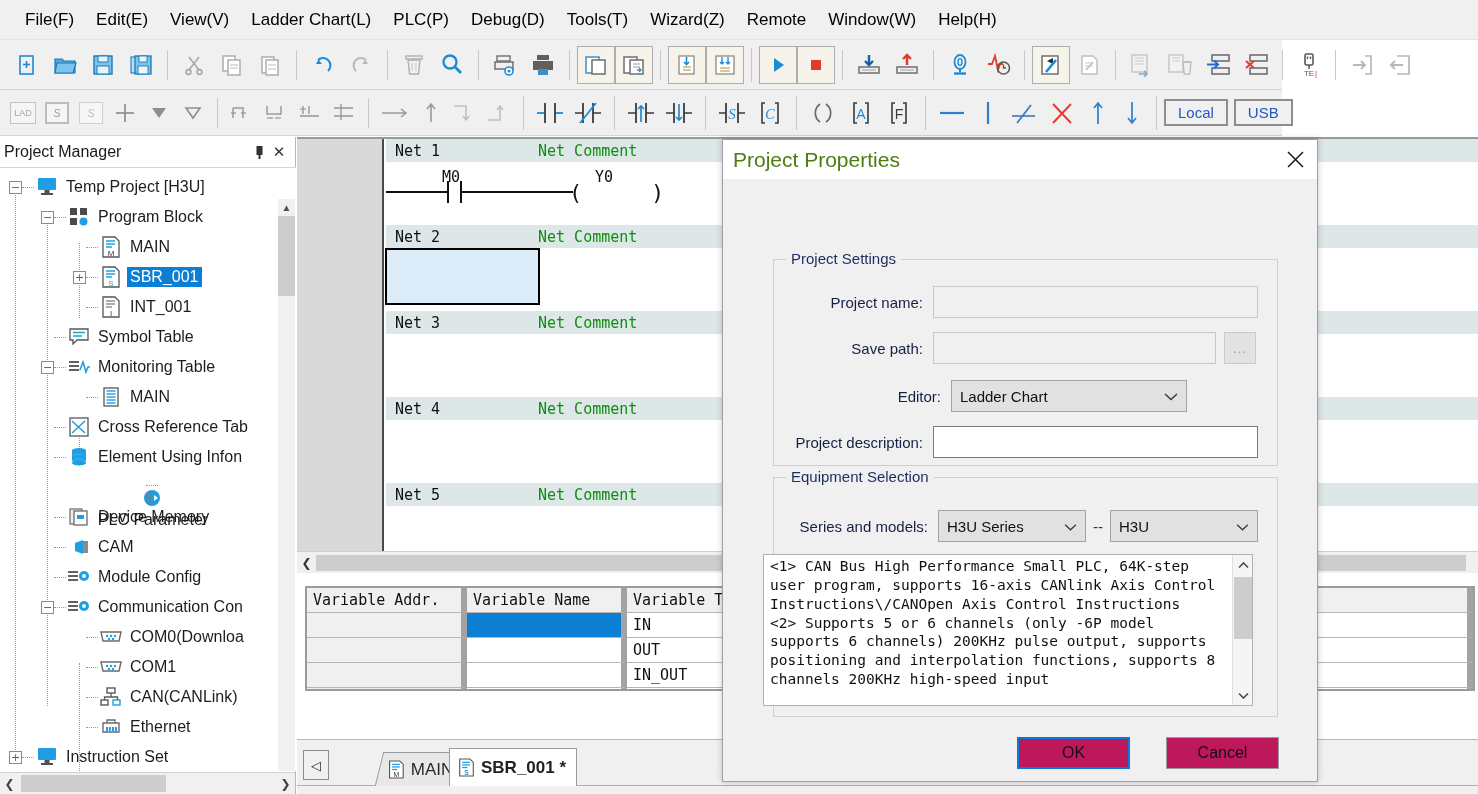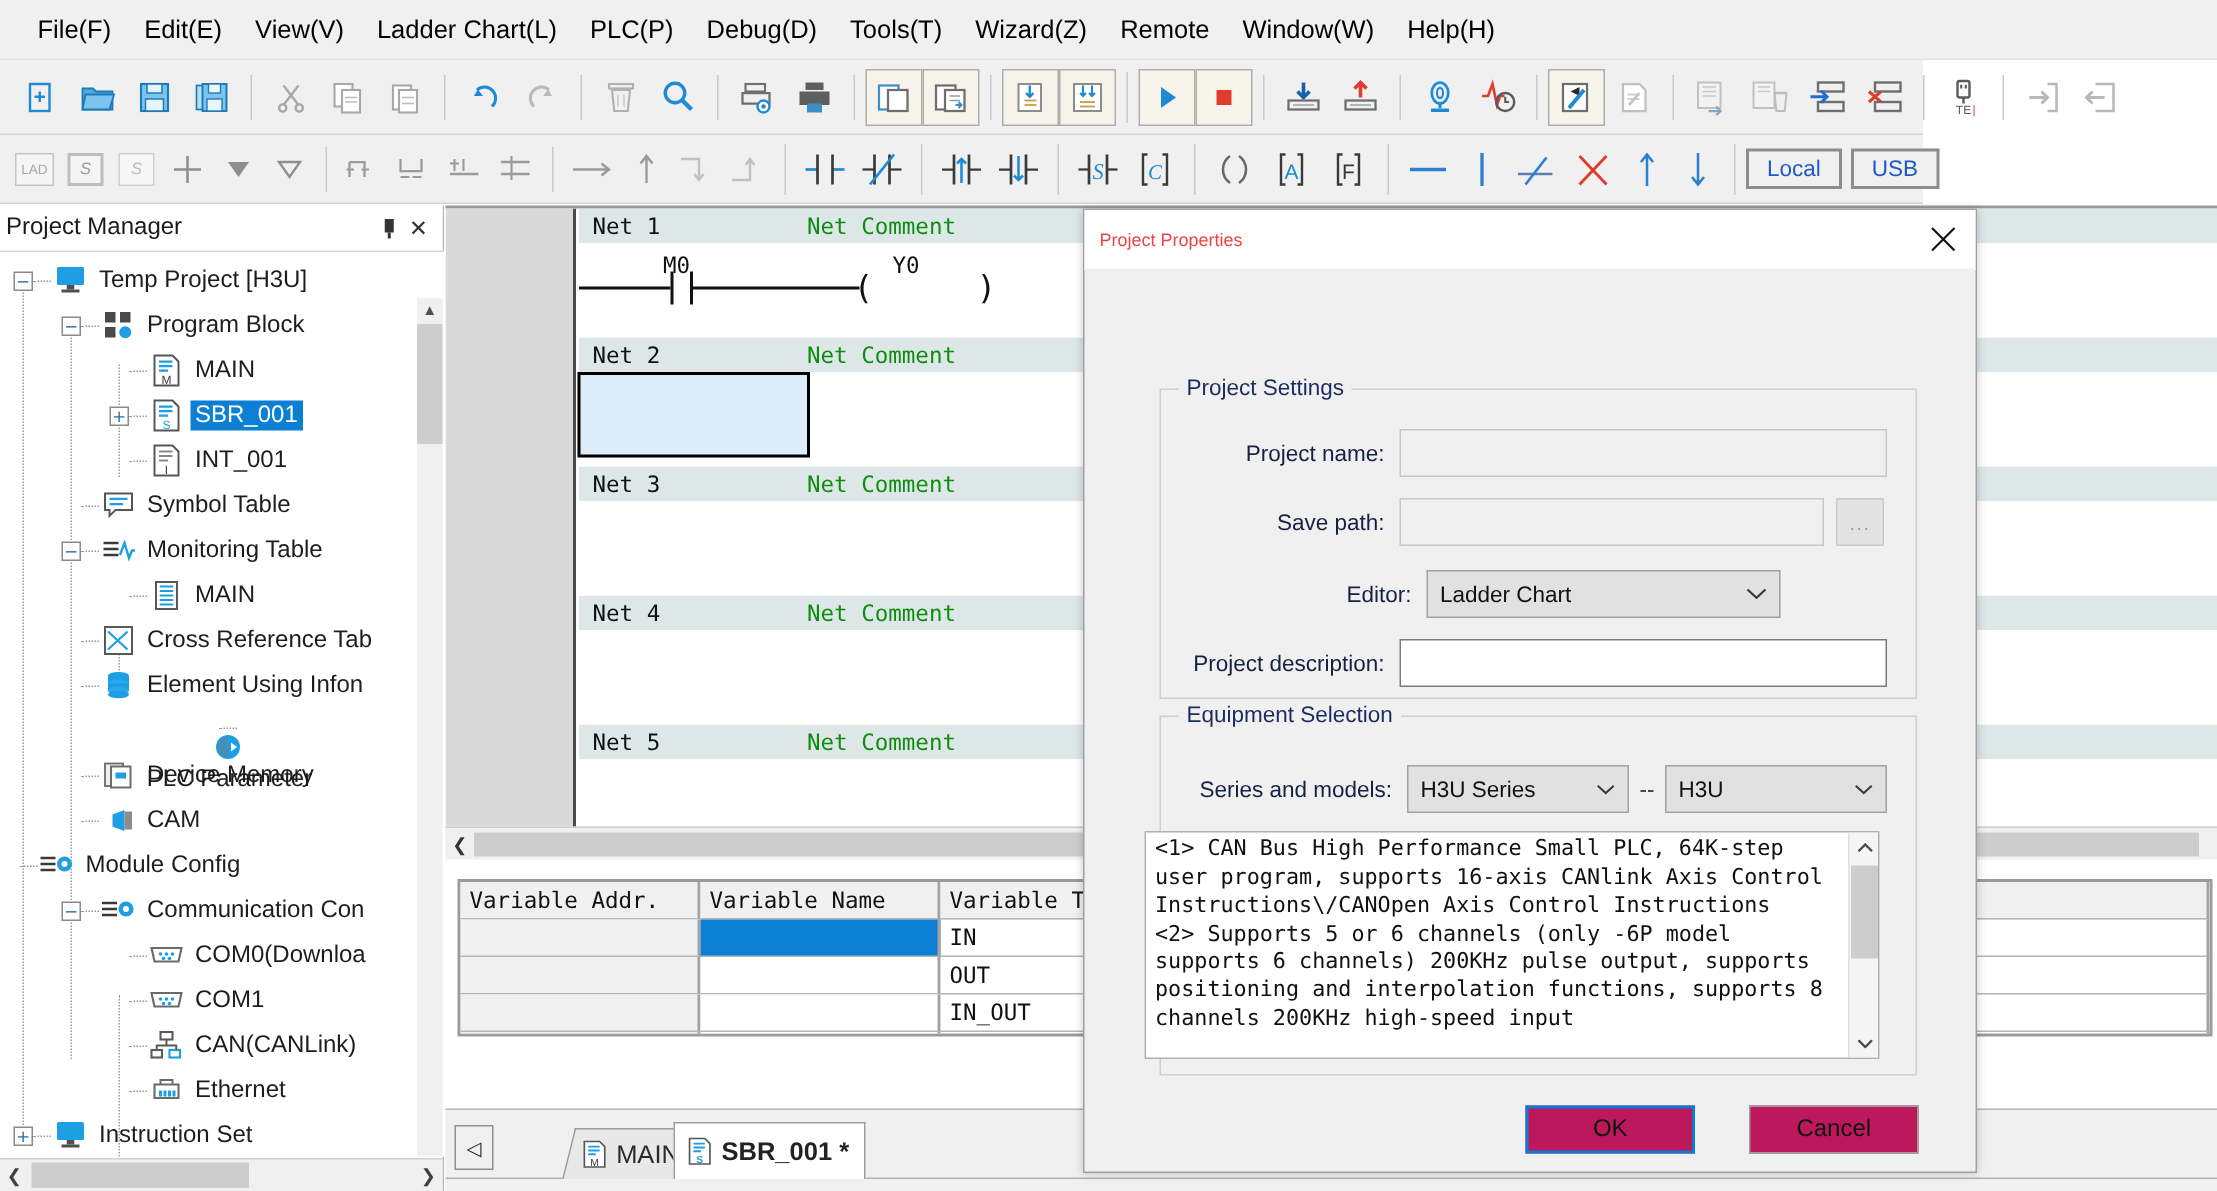--- a/index.html
+++ b/index.html
@@ -246,21 +246,21 @@
     background: #fff;
     border: 2px solid #9b9b9b;
     overflow: hidden;
   }
   .vt-row { display: flex; height: 25px; }
   .vt-row.head { background: #f0f0f0; }
   .vt-cell {
     font-family: "DejaVu Sans Mono", monospace;
     font-size: 15px;
     color: #111;
-    border-right: 2px solid #a3a3a3;
+    border-right: 6px solid #a3a3a3;
     border-bottom: 1px solid #b5b5b5;
     padding: 2px 6px;
     display: flex; align-items: center;
     overflow: hidden; white-space: nowrap;
   }
   .vt-cell.c0 { width: 160px; background: #f0f0f0; }
   .vt-cell.c1 { width: 160px; background: #ffffff; }
   .vt-cell.c1.sel { background: #0b7fd4; }
   .vt-cell.c2 { width: 160px; }
   .vt-cell.c3 { width: 180px; }
@@ -321,21 +321,21 @@
     border: 1px solid #a0a0a0;
     box-shadow: 0 0 6px rgba(0,0,0,0.22);
   }
   .dlg-title {
     height: 40px;
     background: #ffffff;
     display: flex; align-items: center;
     padding: 0 0 0 10px;
     border-bottom: 1px solid #f0f0f0;
   }
-  .dlg-title-text { font-size: 12px; color: #ef4444; flex: 1; }
+  .dlg-title-text { font-size: 21px; color: #4d7c0f; flex: 1; }
   .dlg-close {
     width: 44px; height: 38px;
     display: flex; align-items: center; justify-content: center;
     color: #111;
   }
 
   .group {
     position: absolute;
     border: 1px solid #cfcfcf;
   }
@@ -1145,21 +1145,21 @@
           <div class="dots"></div>
           <div class="ticon">
             <svg width="22" height="20" viewBox="0 0 22 20">
               <path d="M2 10 h5 v-4 l8 -3 v14 l-8 -3 v-4" fill="#1e9fe3"></path>
               <rect x="15" y="4" width="5" height="12" fill="#8c8c8c"></rect>
             </svg>
           </div>
           <div class="tlabel">CAM</div>
         </div>
 
-        <div class="tnode" style="">
+        <div class="tnode" style="padding-left:41px;">
           <div class="expander blank"></div>
           <div class="dots"></div>
           <div class="ticon">
             <svg width="24" height="20" viewBox="0 0 24 20">
               <g stroke="#3a3a3a" stroke-width="1.6">
                 <line x1="1" y1="5" x2="11" y2="5"></line>
                   <line x1="1" y1="9" x2="11" y2="9"></line>
                 <line x1="1" y1="13" x2="11" y2="13"></line>
               </g>
               <circle cx="17" cy="9" r="5" fill="#1e9fe3"></circle>

